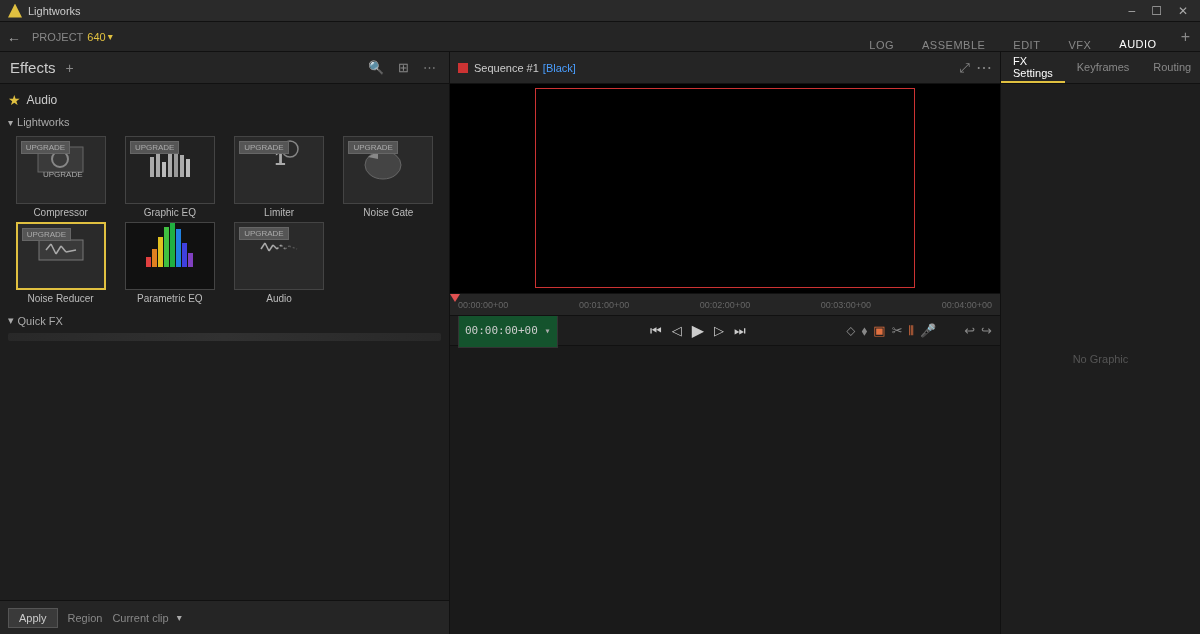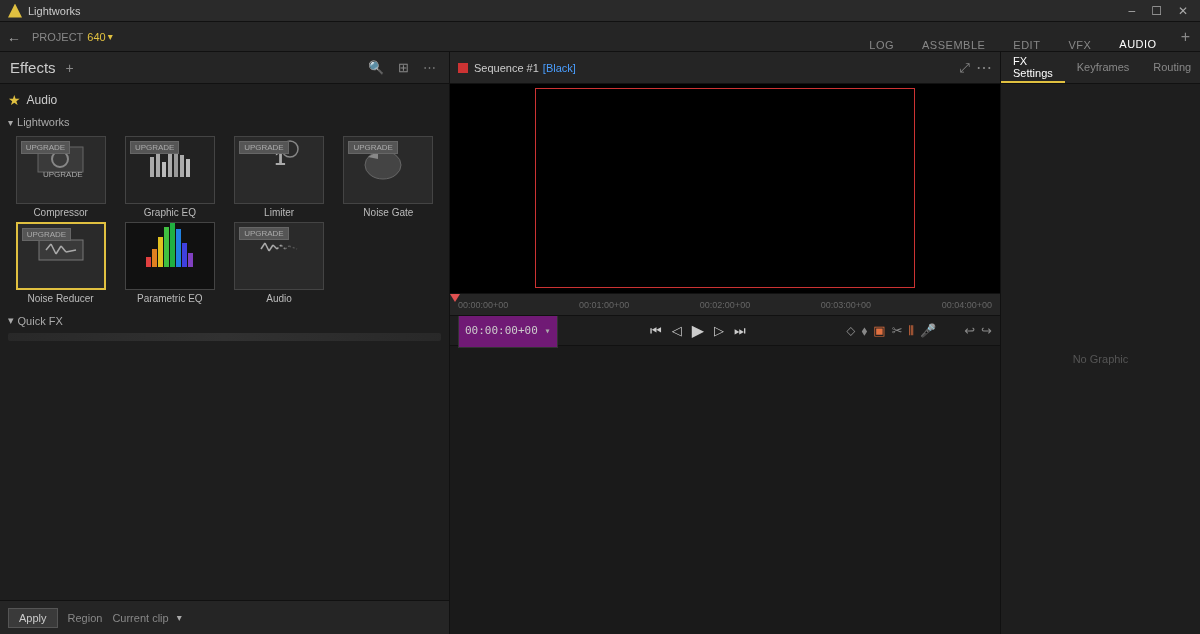--- a/index.html
+++ b/index.html
@@ -379,21 +379,21 @@
       display: flex;
       align-items: center;
       padding: 0 8px;
       gap: 8px;
       border-bottom: 1px solid #111;
     }
     .timecode-display {
       color: #ccc;
       font-size: 11px;
       font-family: monospace;
-      background: #701a75;
+      background: #14532d;
       padding: 10px 6px;
       border: 1px solid #333;
     }
     .tc-dropdown { color: #aaa; font-size: 10px; cursor: pointer; }
     .transport-controls {
       display: flex;
       align-items: center;
       gap: 4px;
       margin: 0 auto;
     }

